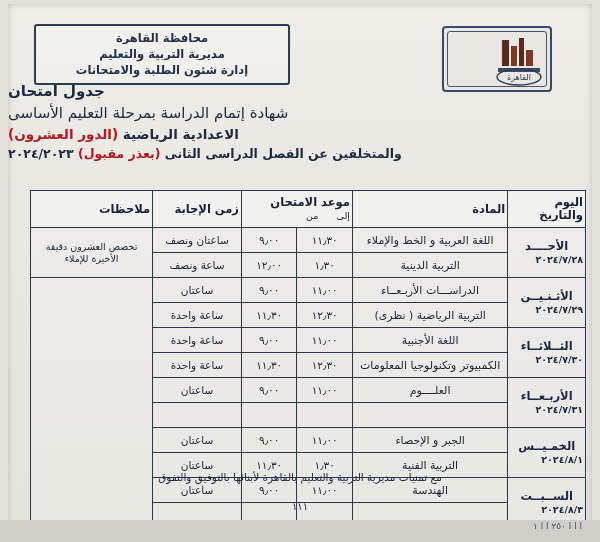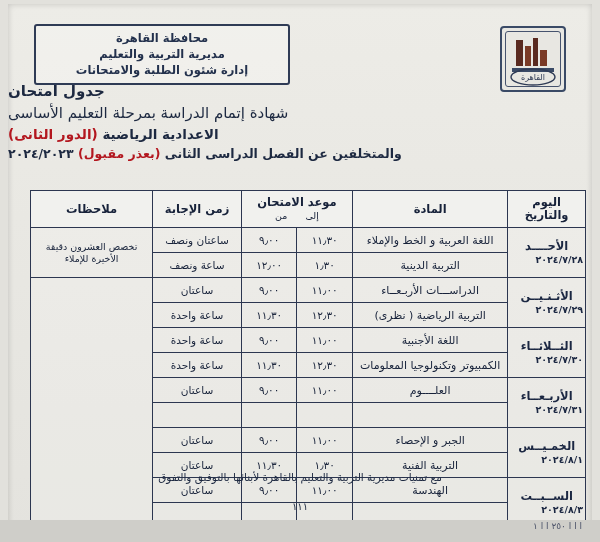--- a/index.html
+++ b/index.html
@@ -18,26 +18,27 @@
   .sheet{
     position:absolute;
     left:8px;top:4px;right:8px;bottom:4px;
     background:linear-gradient(180deg,#edece7 0%,#e9e8e3 40%,#e4e3de 100%);
     box-shadow:0 0 6px rgba(0,0,0,.18) inset;
   }
   .header{
     position:absolute;top:10px;left:0;right:0;height:70px;
   }
   .logo{
-    position:absolute;right:26px;top:12px;
+    position:absolute;right:40px;top:12px;
     width:62px;height:62px;
     border:2px solid #3a4a66;
     border-radius:4px;
     background:#e8e7e2;
     overflow:hidden;
+    padding-left:44px;
   }
   .logo .inner{
     position:absolute;inset:3px;
     border:1px solid #46536e;
     border-radius:3px;
   }
   .logo svg{position:absolute;inset:0;}
   .gov-box{
     position:absolute;left:26px;top:10px;
     width:232px;
@@ -79,20 +80,21 @@
     text-align:center;
     padding:2px 2px;
     height:20px;
     line-height:13px;
   }
   thead th{
     font-size:11.5px;
     font-weight:bold;
     height:32px;
     background:rgba(255,255,255,.25);
+    text-align:right;
   }
   td.day{
     font-size:11px;
     font-weight:bold;
     color:#1b2742;
     line-height:14px;
   }
   td.day .d{display:block;font-size:11.5px;}
   td.day .dt{display:block;font-size:9.5px;letter-spacing:.3px;text-align:right;}
   td.subject{font-size:11px;}
@@ -140,21 +142,21 @@
         <div>محافظة القاهرة</div>
         <div>مديرية التربية والتعليم</div>
         <div>إدارة شئون الطلبة والامتحانات</div>
       </div>
     </div>
 
     <div class="titles">
       <div class="t1">جدول امتحان</div>
       <div class="t2">شهادة إتمام الدراسة بمرحلة التعليم الأساسى</div>
       <div class="t3">
-        <span>الاعدادية الرياضية </span><span class="red">(الدور الثانى)</span>
+        <span>الاعدادية الرياضية </span><span class="red">(الدور العشرون)</span>
       </div>
       <div class="t4">
         <span>والمتخلفين عن الفصل الدراسى الثانى </span><span class="red">(بعذر مقبول)</span><span> ٢٠٢٤/٢٠٢٣</span>
       </div>
     </div>
 
     <table>
       <colgroup>
         <col style="width:14%">
         <col style="width:28%">

